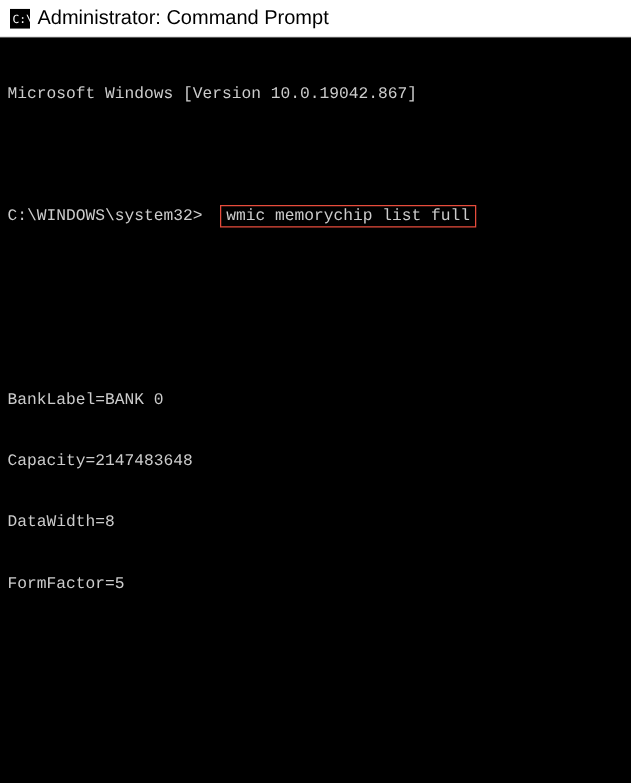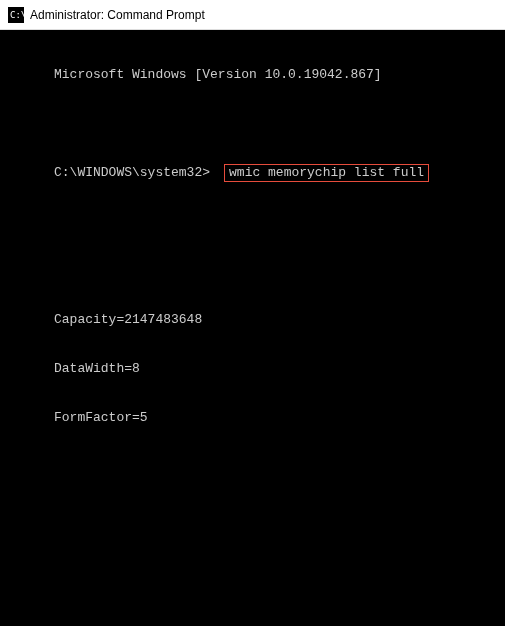--- a/index.html
+++ b/index.html
@@ -26,34 +26,33 @@
     }
     .titlebar-icon {
       width: 16px;
       height: 16px;
       display: flex;
       align-items: center;
       justify-content: center;
     }
     .titlebar-text {
       font-family: 'Segoe UI', Tahoma, sans-serif;
-      font-size: 12px;
+      font-size: 16px;
       color: #000;
     }
     .terminal {
       padding: 4px 6px;
       background: #000;
       color: #ccc;
       line-height: 1.25;
       white-space: pre-wrap;
       font-family: Consolas, 'Courier New', monospace;
     }
     .line {
       min-height: 16px;
-      margin-left: 48px;
     }
     .prompt-line {
       display: flex;
       align-items: baseline;
       gap: 14px;
     }
     .command-box {
       border: 1px solid #e74c3c;
       padding: 0 4px;
       color: #ccc;
@@ -77,20 +76,21 @@
 </div>
 
 <div class="terminal">
   <div class="line">Microsoft Windows [Version 10.0.19042.867]</div>
   <div class="line">&nbsp;</div>
   <div class="line prompt-line">
     <span class="prompt-text">C:\WINDOWS\system32&gt;</span><span class="command-box">wmic memorychip list full</span>
   </div>
   <div class="line">&nbsp;</div>
   <div class="line">&nbsp;</div>
+  <div class="line">BankLabel=BANK 0</div>
   <div class="line">Capacity=2147483648</div>
   <div class="line">DataWidth=8</div>
   <div class="line">FormFactor=5</div>
   
   
   
   
   
   
   

